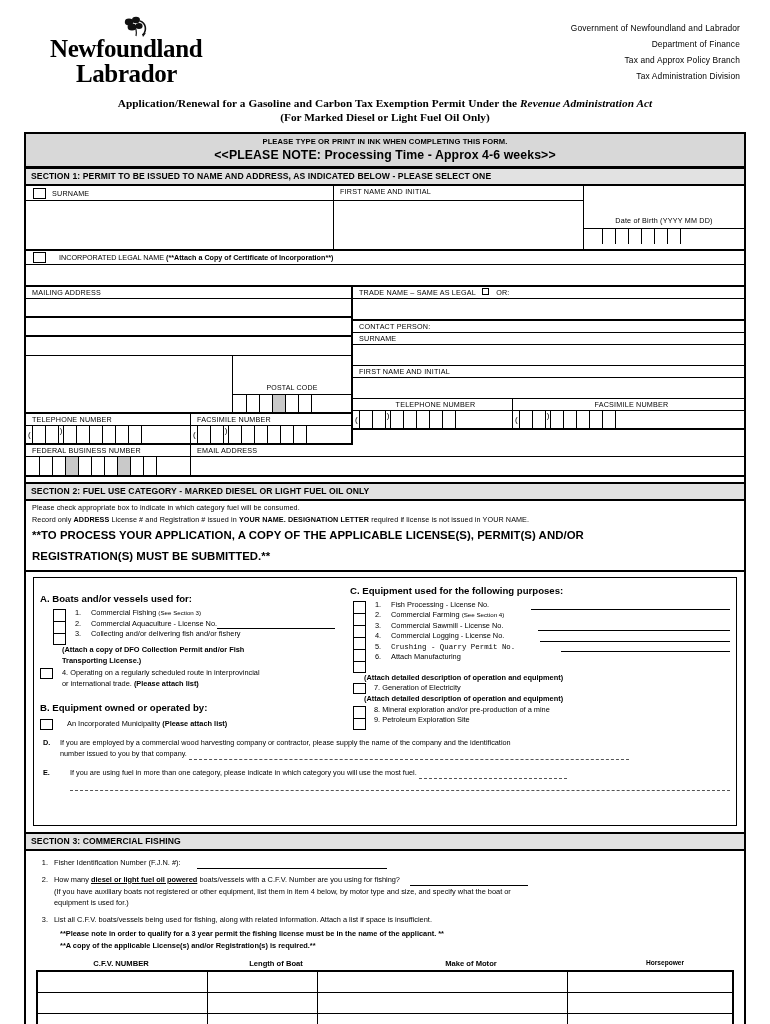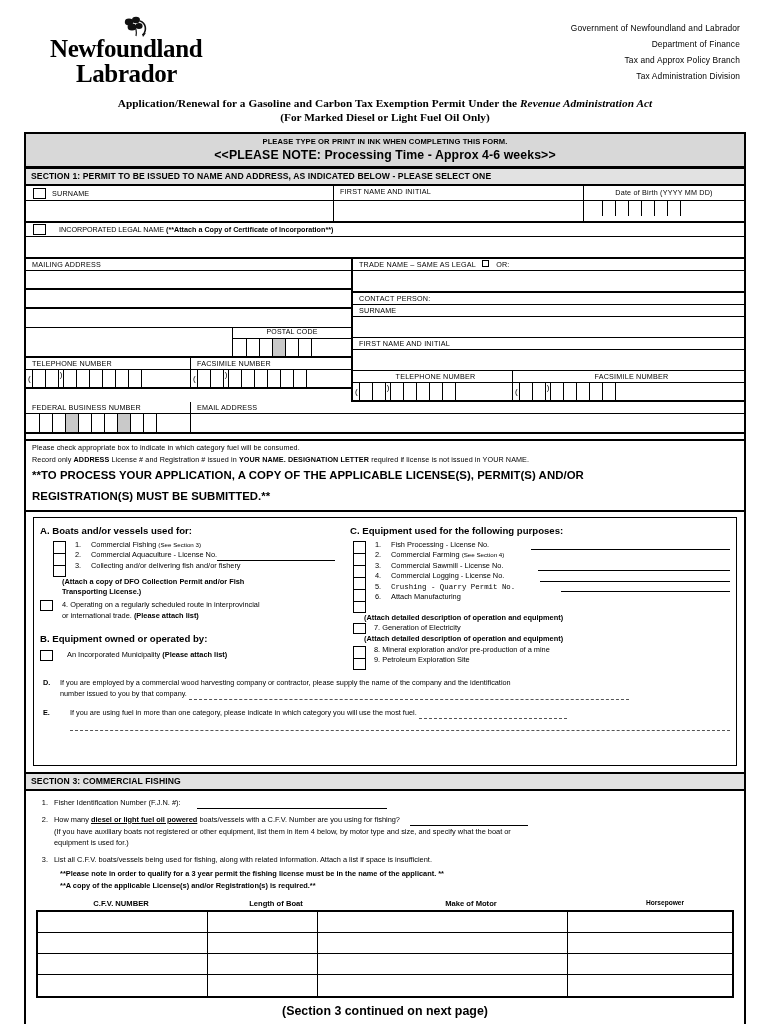--- a/index.html
+++ b/index.html
@@ -34,21 +34,21 @@
   .note-b { font-size:12.3px; font-weight:700; margin-top:2px; letter-spacing:0.1px; }
 
   .sec-head {
     background:#e2e2e2; border-top:2px solid #000; border-bottom:2px solid #000;
     font-size:8.6px; font-weight:700; padding:2px 0 3px 5px; letter-spacing:0.1px;
   }
 
   
   .row { display:flex; }
   .lbl { font-size:7.2px; letter-spacing:0.2px; padding:1px 0 1px 6px; }
-  .lbl-c { font-size:7.2px; letter-spacing:0.2px; text-align:center; }
+  .lbl-c { font-size:7.2px; letter-spacing:0.2px; text-align:center;margin-top:28px; }
 
   .chk { width:13px; height:11px; border:1.6px solid #000; display:inline-block; }
 
   
   .digits { display:flex; }
   .digits .d { width:13px; height:15px; border-left:1px solid #000; }
   .digits .d:first-child { border-left:none; }
   .digits .d.shade { background:#c9c9c9; }
 
   
@@ -72,21 +72,21 @@
   .brdb { border-bottom:1px solid #000; }
 
   .phonecell { display:flex; align-items:center; height:17px; }
 
   
   .s2-intro { font-size:7.2px; padding:2px 0 1px 6px; letter-spacing:0.1px; }
   .s2-intro b { font-weight:700; }
   .s2-big { font-size:11.4px; font-weight:700; padding:2px 0 1px 6px; letter-spacing:0.05px; line-height:1.55; }
 
   .s2-body { border:1px solid #000; margin:5px 7px 6px 7px; padding:7px 6px 8px 6px; }
-  .s2cols { display:flex; }
+  .s2cols { display:flex;align-items:flex-end; }
   .s2col-l { width:300px; }
   .s2col-r { flex:1; padding-left:10px; }
   .s2-h { font-size:9.6px; font-weight:700; margin-bottom:4px; }
   .opt { display:flex; align-items:flex-start; font-size:7.4px; line-height:1.42; }
   .opt .cb { width:13px; height:11px; border:1.5px solid #000; flex:none; margin-right:9px; margin-top:0px; }
   .opt .num { width:16px; flex:none; }
   .opt .txt { flex:1; }
   .tiny { font-size:6.2px; }
   .bold { font-weight:700; }
   .ul-line { display:inline-block; border-bottom:1.2px solid #000; vertical-align:bottom; }
@@ -311,20 +311,21 @@
         <div class="d" style="height:18px;"></div>
         <div class="d shade" style="height:18px;"></div>
         <div class="d" style="height:18px;"></div>
         <div class="d" style="height:18px;"></div>
         <div class="d" style="height:18px;"></div>
       </div>
       <div style="flex:1;"></div>
     </div>
     <div style="height:7px;border-bottom:2px solid #000;"></div>
 
+    <div class="sec-head" style="border-top:none;">SECTION 2: FUEL USE CATEGORY - MARKED DIESEL OR LIGHT FUEL OIL ONLY</div>
 
     <div class="s2-intro">Please check appropriate box to indicate in which category fuel will be consumed.</div>
     <div class="s2-intro">
       <span>Record only </span><b>ADDRESS</b><span> License # and Registration # issued in </span><b>YOUR NAME.  DESIGNATION LETTER</b><span> required if license is not issued in YOUR NAME.</span>
     </div>
     <div class="s2-big">**TO PROCESS YOUR APPLICATION, A COPY OF THE APPLICABLE LICENSE(S), PERMIT(S) AND/OR</div>
     <div class="s2-big" style="border-bottom:2px solid #000;padding-bottom:4px;">REGISTRATION(S) MUST BE SUBMITTED.**</div>
 
     <div class="s2-body">
       <div class="s2cols">

